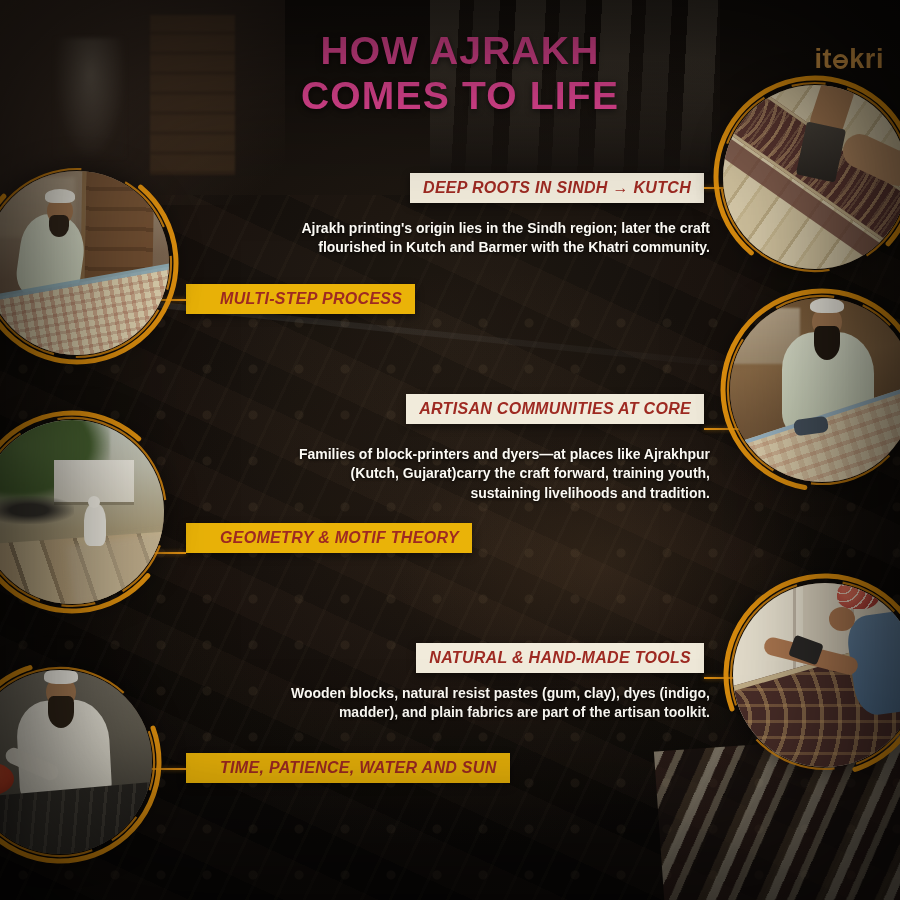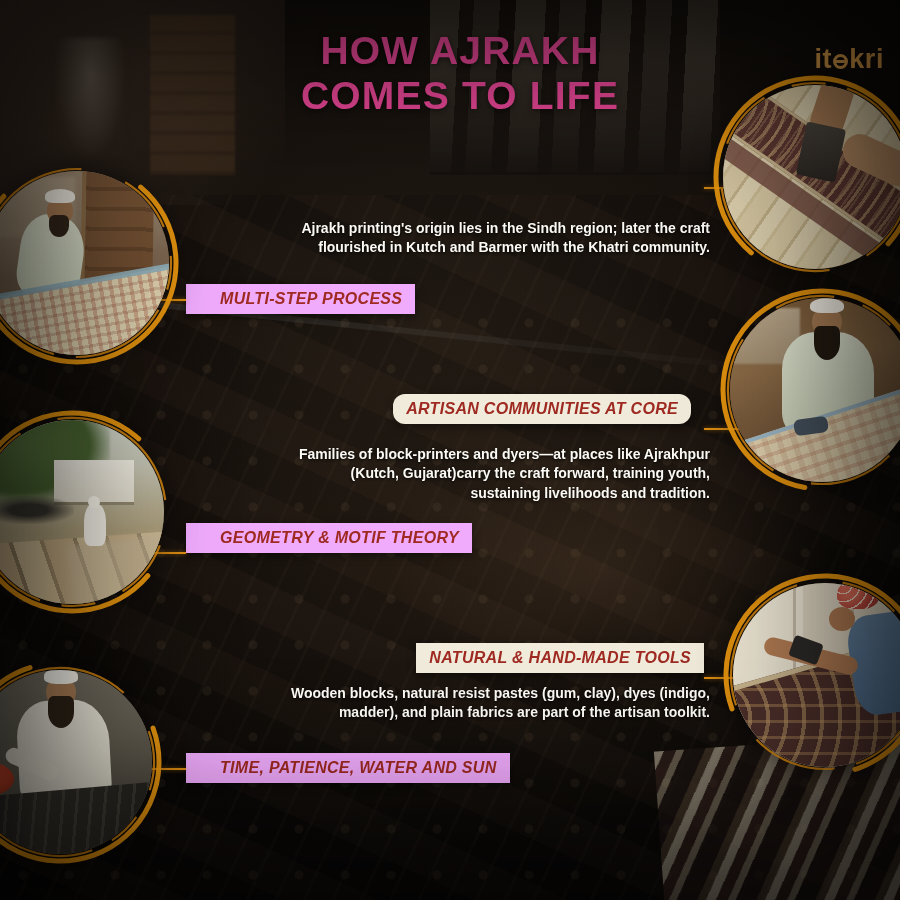--- a/index.html
+++ b/index.html
@@ -46,21 +46,21 @@
      display:flex;align-items:center;}
   .logo-o{width:15px;height:15px;border:3px solid #DFA04A;border-radius:50%;display:inline-block;
      margin:0 1px;position:relative;top:2px;}
   .logo-o:after{content:"";position:absolute;left:-1px;right:-1px;top:30%;height:3px;background:#DFA04A;}
 
   
   .lbl{height:30px;display:flex;align-items:center;padding:0 13px;font-style:italic;font-weight:800;
      font-size:16px;letter-spacing:.3px;color:#9E2A22;white-space:nowrap;
      box-shadow:0 3px 8px rgba(0,0,0,.45);}
   .lbl.cream{background:#F1EBDB;}
-  .lbl.orange{background:#f0abfc;padding-left:34px;}
+  .lbl.orange{background:#eab308;padding-left:34px;}
   .body-text{font-weight:700;font-size:14px;line-height:1.38;color:#FCFAF4;white-space:pre-line;
      text-shadow:0 1px 3px rgba(0,0,0,.85);}
   .ta-r{text-align:right;}
   .conn{height:2px;background:#DD8E13;box-shadow:0 0 4px rgba(221,142,19,.55);}
 
   
   .pc-wrap{width:210px;height:210px;}
   .pc{position:absolute;left:13px;top:13px;width:184px;height:184px;border-radius:50%;overflow:hidden;
      background:#6a5743;box-shadow:0 0 30px rgba(0,0,0,.6);}
   .pc .abs{position:absolute;}
@@ -86,30 +86,33 @@
   <div class="abs title">
     <span>HOW AJRAKH</span><br>
     <span>COMES TO LIFE</span>
   </div>
   <div class="abs logo">
     <span>it</span>
     <span class="logo-o"></span>
     <span>kri</span>
   </div>
 
+  <div class="abs lbl cream" style="right:196px;top:173px;">
+    <span>DEEP ROOTS IN SINDH → KUTCH</span>
+  </div>
   <div class="abs conn" style="left:704px;width:42px;top:187px;"></div>
   <div class="abs body-text ta-r" style="right:190px;top:219px;width:540px;">Ajrakh printing's origin lies in the Sindh region; later the craft
 flourished in Kutch and Barmer with the Khatri community.</div>
 
   <div class="abs lbl orange" style="left:186px;top:284px;">
     <span>MULTI-STEP PROCESS</span>
   </div>
   <div class="abs conn" style="left:148px;width:38px;top:299px;"></div>
 
-  <div class="abs lbl cream" style="right:209px;top:394px;border-radius:12px;">
+  <div class="abs lbl cream" style="right:196px;top:394px;">
     <span>ARTISAN COMMUNITIES AT CORE</span>
   </div>
   <div class="abs conn" style="left:704px;width:36px;top:428px;"></div>
   <div class="abs body-text ta-r" style="right:190px;top:445px;width:540px;">Families of block-printers and dyers—at places like Ajrakhpur
 (Kutch, Gujarat)carry the craft forward, training youth,
 sustaining livelihoods and tradition.</div>
 
   <div class="abs lbl orange" style="left:186px;top:523px;">
     <span>GEOMETRY &amp; MOTIF THEORY</span>
   </div>

